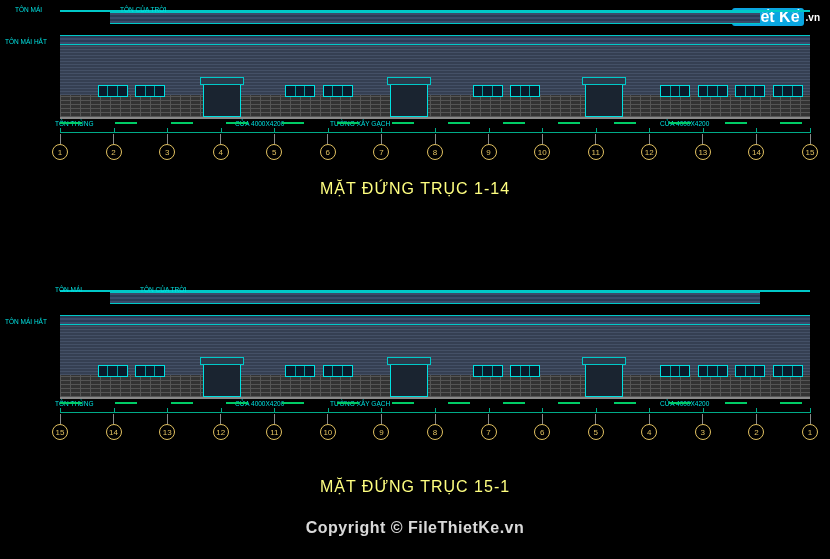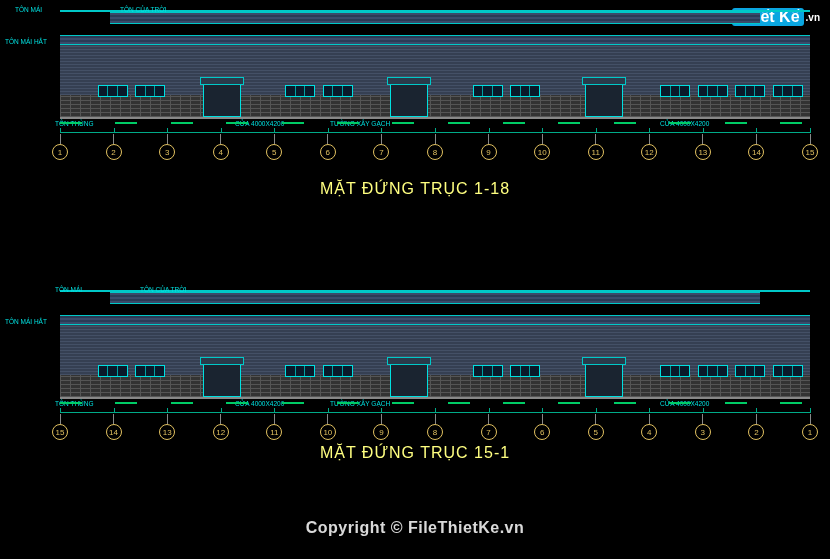--- a/index.html
+++ b/index.html
@@ -205,21 +205,21 @@
 
   .title {
     position: absolute;
     left: 50%;
     transform: translateX(-50%);
     color: #ffff80;
     font-size: 16px;
     letter-spacing: 1px;
   }
   .title.top-title { top: 180px; }
-  .title.bottom-title { top: 444px; }
+  .title.bottom-title { top: 478px; }
 
   .annot {
     position: absolute;
     font-size: 6.5px;
     color: #00e0e0;
     white-space: nowrap;
   }
 </style>
 </head>
 <body>
@@ -396,21 +396,21 @@
       </div>
       <div class="dim-tick" style="left: 92.8571%;"></div>
       <div class="axis-mark" style="left: 100%;">
         <div class="axis-line"></div>
         <div class="axis-circle">15</div>
       </div>
       <div class="dim-tick" style="left: 100%;"></div>
     </div>
 </div>
 
-<div class="title top-title">MẶT ĐỨNG TRỤC 1-18</div>
+<div class="title top-title">MẶT ĐỨNG TRỤC 1-14</div>
 
 <div class="drawing bottom">
   <div class="building">
     <div class="roof-line"></div>
     <div class="clerestory"></div>
     <div class="eave"></div>
     <div class="wall"></div>
     <div class="brick-wall"></div>
     <div class="base-line"></div>
 

